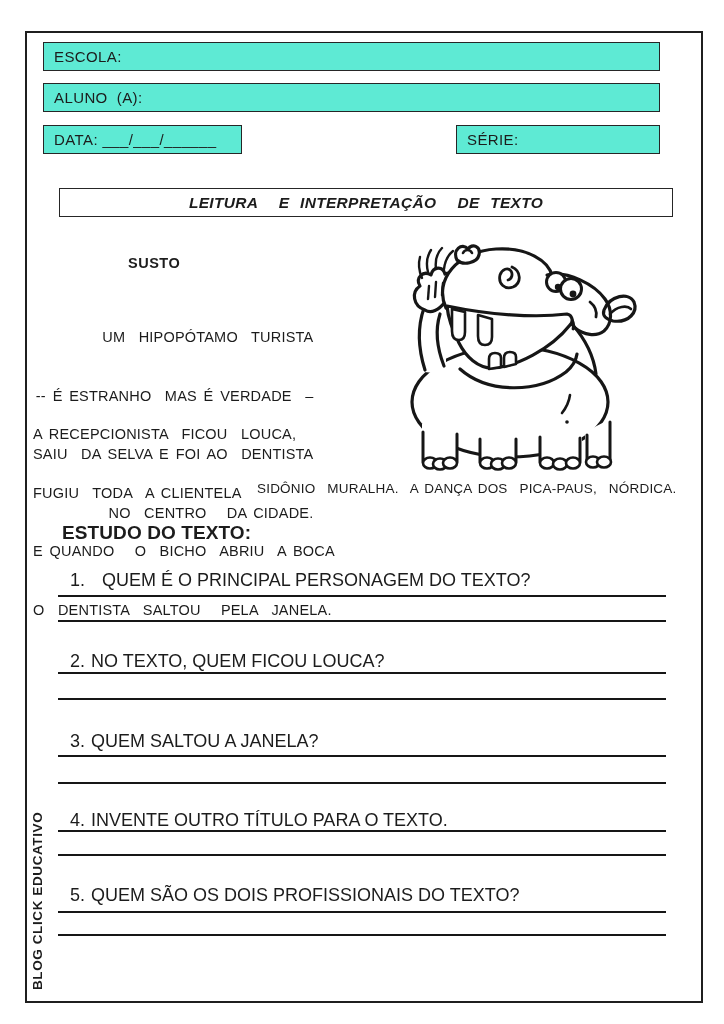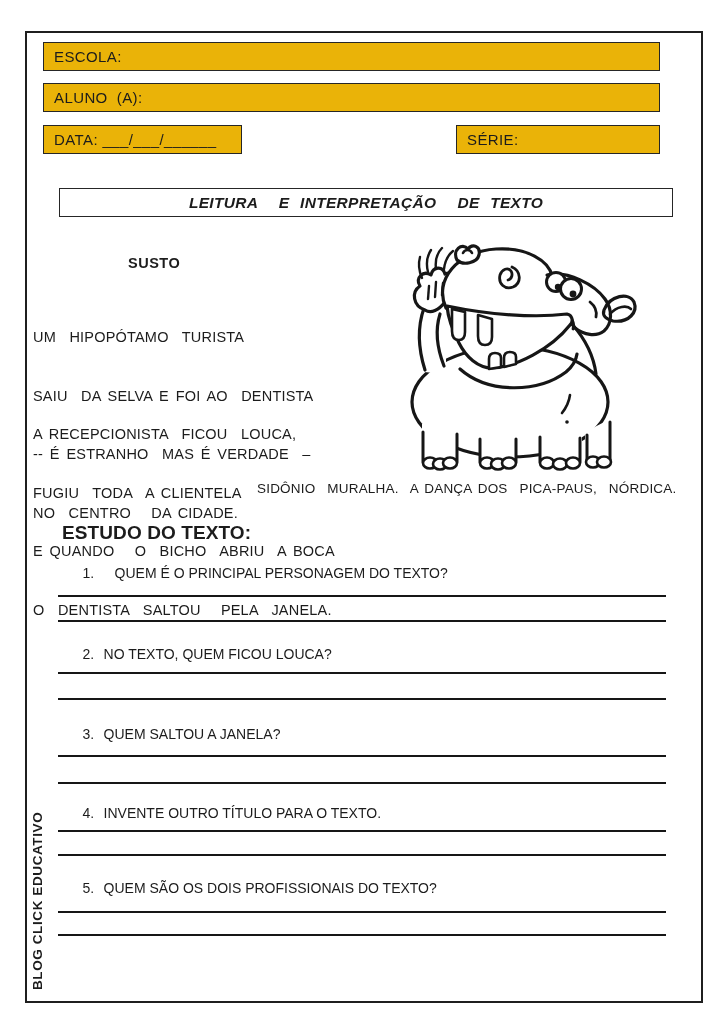--- a/index.html
+++ b/index.html
@@ -1,37 +1,37 @@
 <!DOCTYPE html>
 <html><head>
 <meta charset="utf-8">
 <style>
   html,body{margin:0;padding:0;background:#fff;}
   .page{position:relative;width:724px;height:1024px;background:#ffffff;
         font-family:"Liberation Sans","DejaVu Sans",sans-serif;color:#1c1c1c;overflow:hidden;}
   .frame{position:absolute;left:25px;top:31px;width:674px;height:968px;border:2px solid #1f1f1f;}
-  .fbox{position:absolute;border:1.5px solid #262626;background:#eab308;}
+  .fbox{position:absolute;border:1.5px solid #262626;background:#5eead4;}
   .fbox .lbl{display:block;padding:5px 0 0 10px;font-size:15px;letter-spacing:.4px;white-space:pre;}
   .box-escola{left:43px;top:42px;width:615px;height:27px;}
   .box-aluno{left:43px;top:83px;width:615px;height:27px;}
   .box-data{left:43px;top:125px;width:197px;height:27px;}
   .box-serie{left:456px;top:125px;width:202px;height:27px;}
   .title-box{position:absolute;left:59px;top:188px;width:612px;height:27px;border:1.5px solid #262626;
              text-align:center;font-weight:bold;font-style:italic;font-size:15.5px;line-height:27px;
              letter-spacing:.3px;word-spacing:6px;white-space:pre;}
   .poem-title{position:absolute;left:92px;top:255px;font-weight:bold;font-size:14.5px;letter-spacing:.5px;margin-left:36px;}
   .stanza{position:absolute;left:33px;font-size:14.5px;line-height:19.5px;letter-spacing:.2px;
           word-spacing:2.5px;white-space:pre;}
-  .stanza1{top:289px;}
+  .stanza1{top:289px;text-align:right;}
   .stanza2{top:386px;}
   .attribution{position:absolute;left:257px;top:481px;font-size:13.5px;letter-spacing:.2px;
                word-spacing:2px;white-space:pre;}
   .hippo{position:absolute;left:400px;top:242px;width:240px;height:235px;}
   .study-heading{position:absolute;left:62px;top:522px;font-weight:bold;font-size:19px;letter-spacing:.1px;}
-  .q{position:absolute;left:67px;font-size:14px;white-space:pre;}
+  .q{position:absolute;left:50px;font-size:18px;white-space:pre;}
   .qnum{display:inline-block;min-width:21px;}
   .q-wide .qnum{min-width:32px;}
   .aline{position:absolute;left:58px;width:608px;height:0;border-top:2px solid #161616;}
   .watermark{position:absolute;left:30px;top:990px;transform:rotate(-90deg);transform-origin:0 0;
              font-weight:bold;font-size:13.5px;letter-spacing:.6px;white-space:pre;}
 </style>
 </head>
 <body>
 
 <div class="page">
@@ -48,22 +48,22 @@
   </div>
   <div class="fbox box-serie">
     <span class="lbl">SÉRIE:</span>
   </div>
 
   <div class="title-box">LEITURA  E INTERPRETAÇÃO  DE TEXTO</div>
 
   <div class="poem-title">SUSTO</div>
   <div class="stanza stanza1">
     <div>UM  HIPOPÓTAMO  TURISTA</div>
+    <div>-- É ESTRANHO  MAS É VERDADE  –</div>
     <div>SAIU  DA SELVA E FOI AO  DENTISTA</div>
-    <div>-- É ESTRANHO  MAS É VERDADE  –</div>
     <div>NO  CENTRO   DA CIDADE.</div>
   </div>
   <div class="stanza stanza2">
     <div>A RECEPCIONISTA  FICOU  LOUCA,</div>
     <div>FUGIU  TODA  A CLIENTELA</div>
     <div>E QUANDO   O  BICHO  ABRIU  A BOCA</div>
     <div>O  DENTISTA  SALTOU   PELA  JANELA.</div>
   </div>
   <div class="attribution">SIDÔNIO  MURALHA.  A DANÇA DOS  PICA-PAUS,  NÓRDICA.</div>
 

